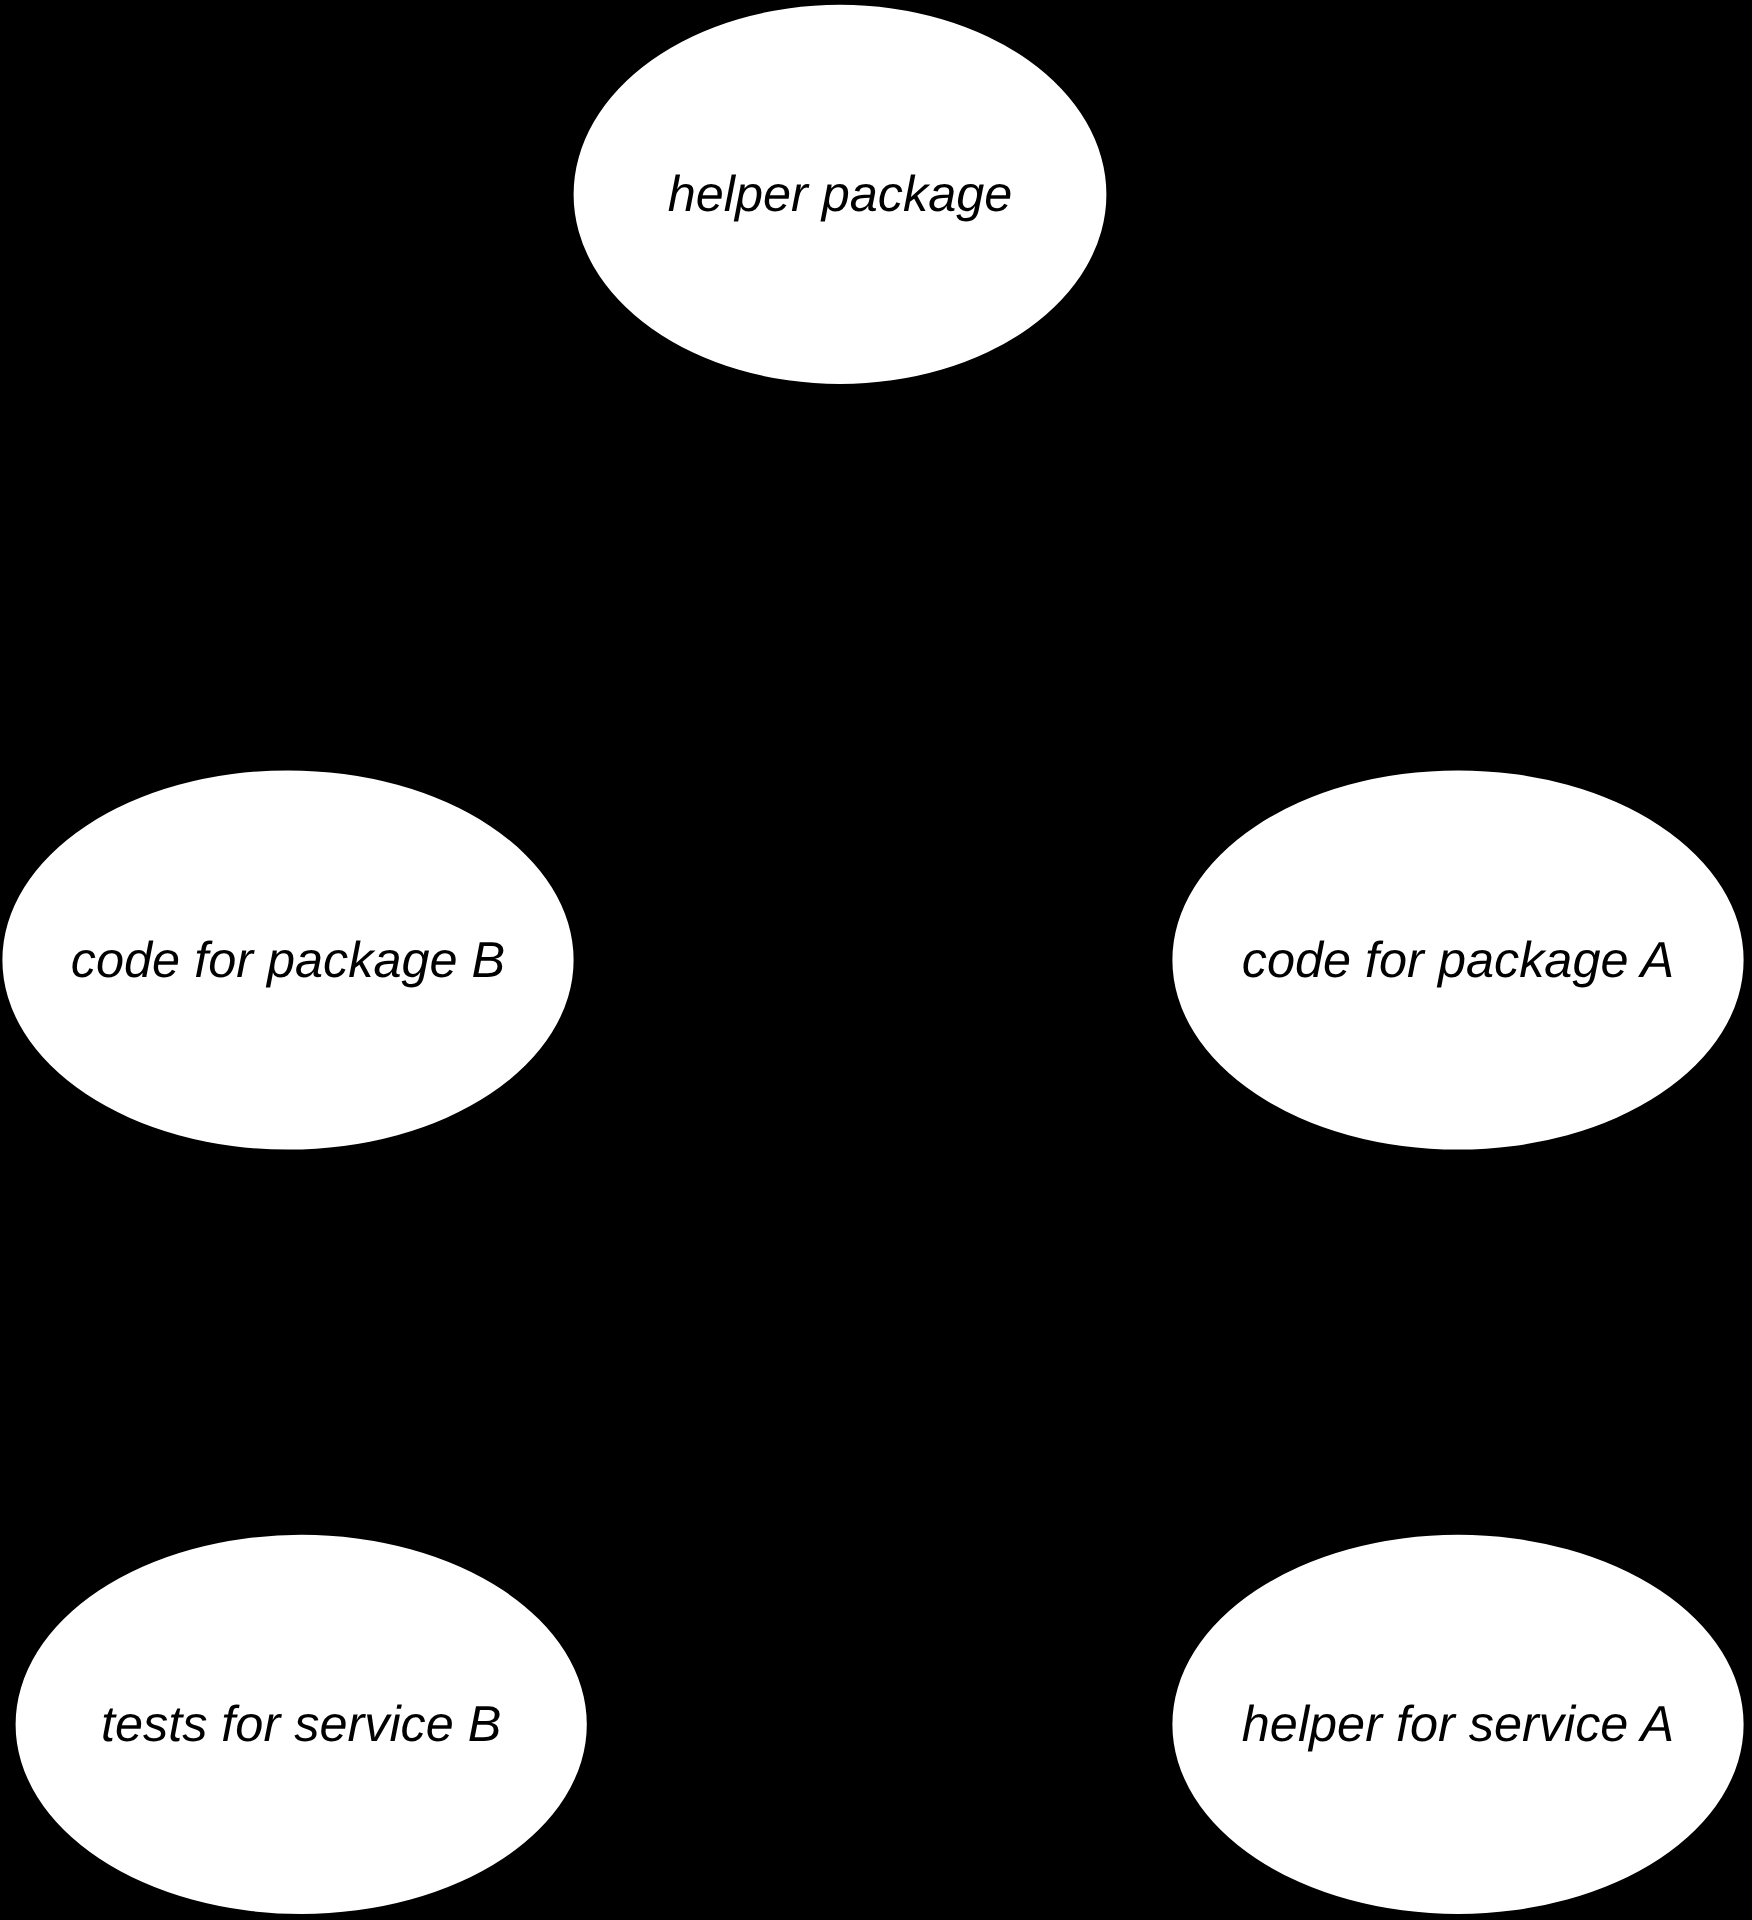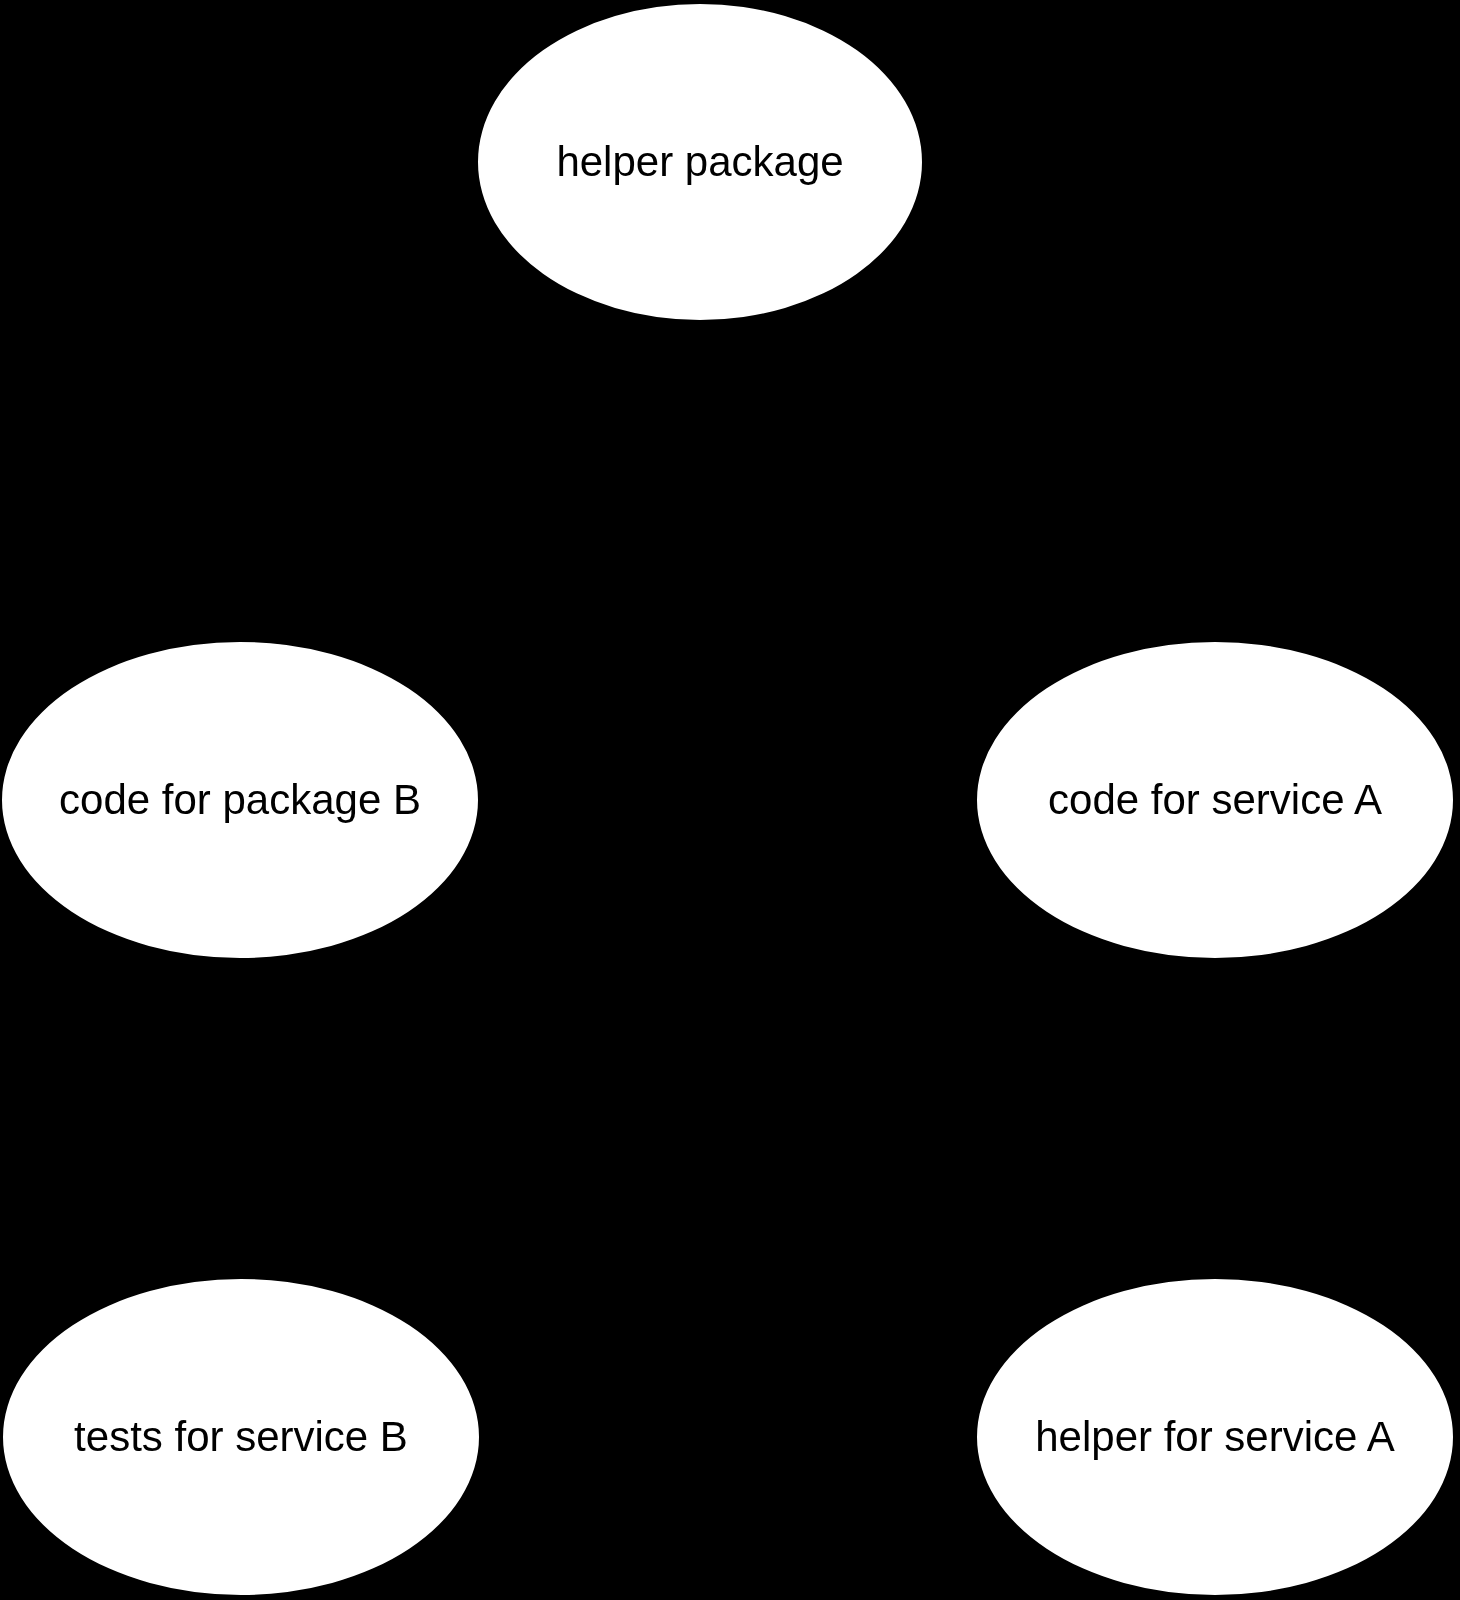--- a/index.html
+++ b/index.html
@@ -21,50 +21,51 @@
   }
   .node {
     position: absolute;
     background: #ffffff;
     border: 2px solid #ffffff;
     border-radius: 50%;
     display: flex;
     align-items: center;
     justify-content: center;
     box-sizing: border-box;
+    font-style: italic;
   }
   .node .label {
     color: #000000;
     font-size: 42px;
     line-height: 1.1;
     white-space: nowrap;
     text-align: center;
   }
   
   .node-helper  { left: 478px; top: 4px;    width: 444px; height: 316px; }
   .node-code-b  { left: 2px;   top: 642px;  width: 476px; height: 316px; }
   .node-code-a  { left: 977px; top: 642px;  width: 476px; height: 316px; }
-  .node-tests-b { left: 3px;   top: 1279px; width: 476px; height: 316px; }
+  .node-tests-b { left: 13px;   top: 1279px; width: 476px; height: 316px; }
   .node-tests-a { left: 977px; top: 1279px; width: 476px; height: 316px; }
 </style>
 </head>
 <body>
 
 <div class="canvas">
 
   <div class="node node-helper">
     <span class="label">helper package</span>
   </div>
 
   <div class="node node-code-b">
     <span class="label">code for package B</span>
   </div>
 
   <div class="node node-code-a">
-    <span class="label">code for service A</span>
+    <span class="label">code for package A</span>
   </div>
 
   <div class="node node-tests-b">
     <span class="label">tests for service B</span>
   </div>
 
   <div class="node node-tests-a">
     <span class="label">helper for service A</span>
   </div>
 

